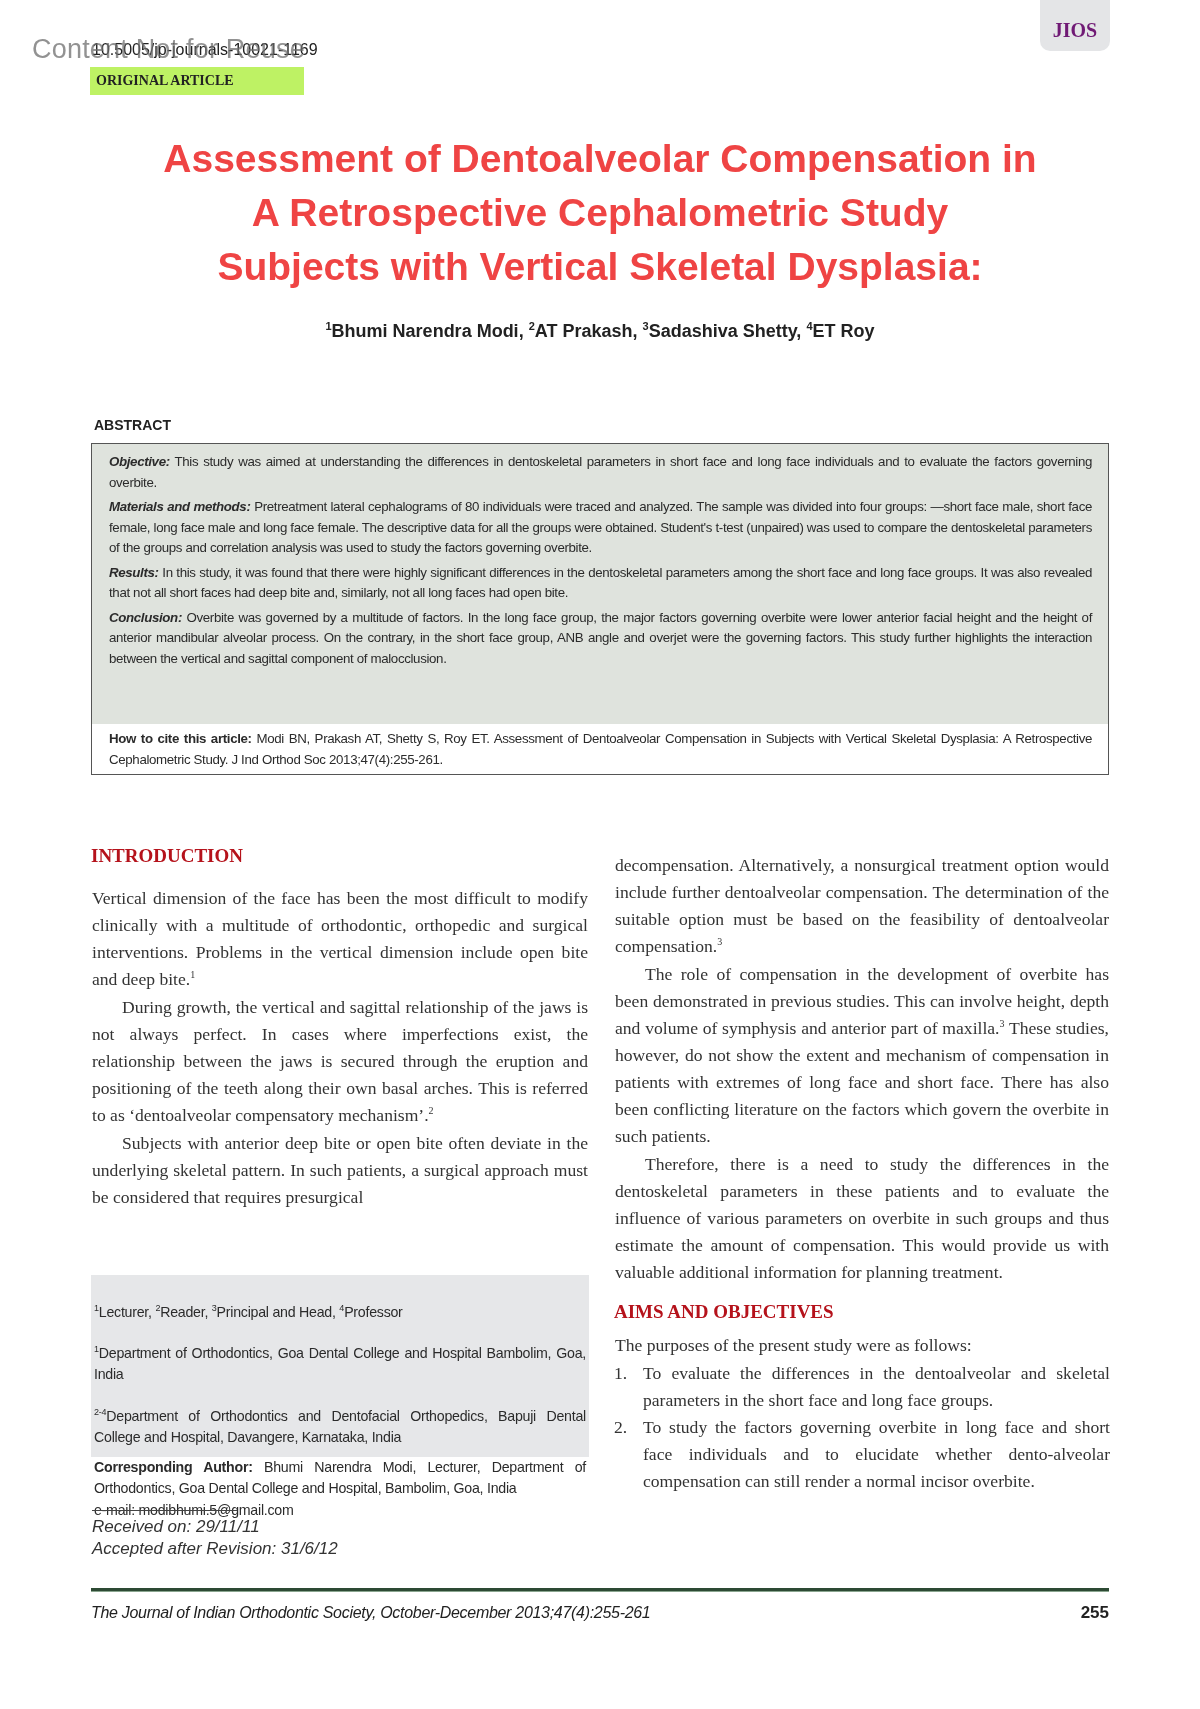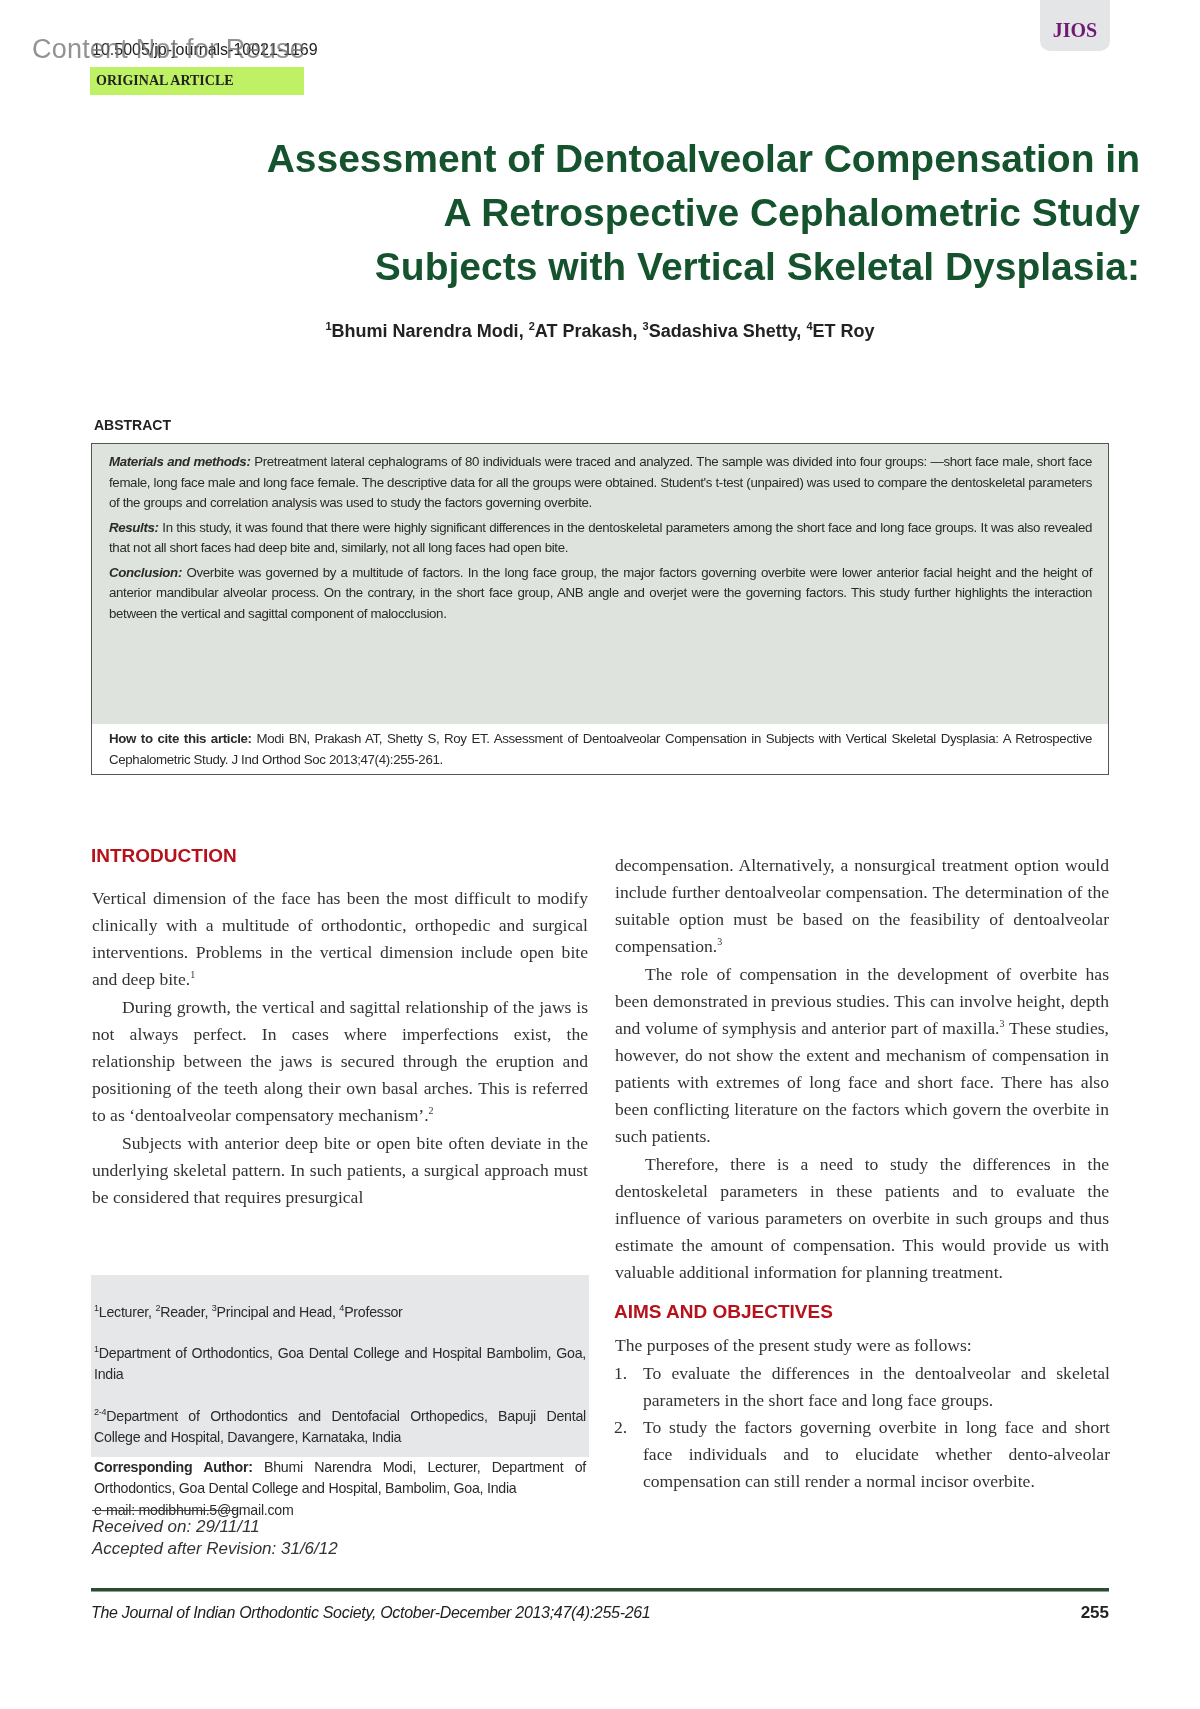--- a/index.html
+++ b/index.html
@@ -3,35 +3,35 @@
 <meta charset="utf-8">
 <style>
   html, body { margin: 0; padding: 0; background: #ffffff; }
   body { width: 1200px; height: 1709px; position: relative; overflow: hidden; color: #2b2b2b; }
 
   .watermark { position: absolute; left: 32px; top: 34px; font-family: "Liberation Sans", sans-serif; font-size: 27px; color: rgba(110,110,110,0.75); letter-spacing: 0.2px; z-index: 2; pointer-events: none; }
   .doi { position: absolute; left: 92px; top: 41px; font-family: "Liberation Sans", sans-serif; font-weight: normal; font-size: 16px; color: #222; z-index: 1; }
   .article-type { position: absolute; left: 90px; top: 67px; width: 214px; height: 28px; background: #bef264; font-family: "Liberation Serif", serif; font-weight: bold; font-size: 14px; color: #222; line-height: 28px; padding-left: 6px; box-sizing: border-box; }
   .journal-badge { position: absolute; left: 1040px; top: 0; width: 70px; height: 51px; background: #e4e5e7; border-radius: 0 0 10px 10px; font-family: "Liberation Serif", serif; font-weight: bold; font-size: 20px; color: #701a75; text-align: center; line-height: 60px; }
 
-  .title { position: absolute; left: 60px; top: 132px; width: 1080px; text-align: right; font-family: "Liberation Sans", sans-serif; font-weight: bold; font-size: 39px; line-height: 54px; color: #14532d; }
+  .title { position: absolute; left: 60px; top: 132px; width: 1080px; text-align: center; font-family: "Liberation Sans", sans-serif; font-weight: bold; font-size: 39px; line-height: 54px; color: #ef4444; }
   .title div { white-space: nowrap; }
   .authors { position: absolute; left: 0; top: 320px; width: 1200px; text-align: center; font-family: "Liberation Sans", sans-serif; font-weight: bold; font-size: 18px; color: #222; }
   .authors sup { font-size: 11px; }
 
   .abstract-label { position: absolute; left: 94px; top: 417px; font-family: "Liberation Sans", sans-serif; font-weight: bold; font-size: 14px; color: #222; }
   .abstract-box { position: absolute; left: 91px; top: 443px; width: 1018px; height: 332px; border: 1.5px solid #555; box-sizing: border-box; background: #ffffff; }
   .abstract-inner { background: #dfe3dd; padding: 8px 16px 6px 17px; height: 280px; box-sizing: border-box; }
   .abs-p { font-family: "Liberation Sans", sans-serif; font-size: 13.3px; line-height: 20.5px; color: #2b2b2b; margin: 0 0 4px 0; text-align: justify; letter-spacing: -0.35px; }
   .abs-p b i, .abs-p i b { font-weight: bold; font-style: italic; }
   .cite { padding: 5px 16px 0 17px; }
 
   .col-left { position: absolute; left: 91px; top: 845px; width: 498px; }
   .col-right { position: absolute; left: 614px; top: 851px; width: 496px; }
-  .section-head { font-family: Liberation Sans, sans-serif; font-weight: bold; font-size: 19px; color: #b5121b; margin: 0; }
+  .section-head { font-family: Liberation Serif, serif; font-weight: bold; font-size: 19px; color: #b5121b; margin: 0; }
   .body-p { font-family: "Liberation Serif", serif; font-size: 17.6px; line-height: 27px; color: #333; text-align: justify; margin: 1px; }
   .body-p.indent { text-indent: 30px; }
   .body-p sup { font-size: 10px; line-height: 0; }
 
   .affil-box { position: absolute; left: 91px; top: 1275px; width: 498px; height: 182px; background: #e6e7e9; box-sizing: border-box; padding: 7px 3px 0 3px; }
   .aff-p { font-family: "Liberation Sans", sans-serif; font-size: 14.2px; line-height: 21.5px; color: #2b2b2b; margin: 16px 0 3px 0; text-align: justify; letter-spacing: -0.25px; }
   .aff-p sup { font-size: 9px; }
   .aff-p.corr { margin-top: 8px; }
 
   .short-rule { position: absolute; left: 92px; top: 1510px; width: 145px; height: 0; border-top: 1.3px solid #444; }
@@ -63,20 +63,21 @@
 <div class="authors">
   <sup>1</sup><span>Bhumi Narendra Modi</span>,
   <sup>2</sup><span>AT Prakash</span>,
   <sup>3</sup><span>Sadashiva Shetty</span>,
   <sup>4</sup><span>ET Roy</span>
 </div>
 
 <div class="abstract-label">ABSTRACT</div>
 <div class="abstract-box">
   <div class="abstract-inner">
+    <p class="abs-p"><b><i>Objective:</i></b><span> This study was aimed at understanding the differences in dentoskeletal parameters in short face and long face individuals and to evaluate the factors governing overbite.</span></p>
     <p class="abs-p"><b><i>Materials and methods:</i></b><span> Pretreatment lateral cephalograms of 80 individuals were traced and analyzed. The sample was divided into four groups: —short face male, short face female, long face male and long face female. The descriptive data for all the groups were obtained. Student's t-test (unpaired) was used to compare the dentoskeletal parameters of the groups and correlation analysis was used to study the factors governing overbite.</span></p>
     <p class="abs-p"><b><i>Results:</i></b><span> In this study, it was found that there were highly significant differences in the dentoskeletal parameters among the short face and long face groups. It was also revealed that not all short faces had deep bite and, similarly, not all long faces had open bite.</span></p>
     <p class="abs-p"><b><i>Conclusion:</i></b><span> Overbite was governed by a multitude of factors. In the long face group, the major factors governing overbite were lower anterior facial height and the height of anterior mandibular alveolar process. On the contrary, in the short face group, ANB angle and overjet were the governing factors. This study further highlights the interaction between the vertical and sagittal component of malocclusion.</span></p>
   </div>
   <div class="cite">
     <p class="abs-p"><b>How to cite this article:</b><span> Modi BN, Prakash AT, Shetty S, Roy ET. Assessment of Dentoalveolar Compensation in Subjects with Vertical Skeletal Dysplasia: A Retrospective Cephalometric Study. J Ind Orthod Soc 2013;47(4):255-261.</span></p>
   </div>
 </div>
 
 <div class="col-left">

